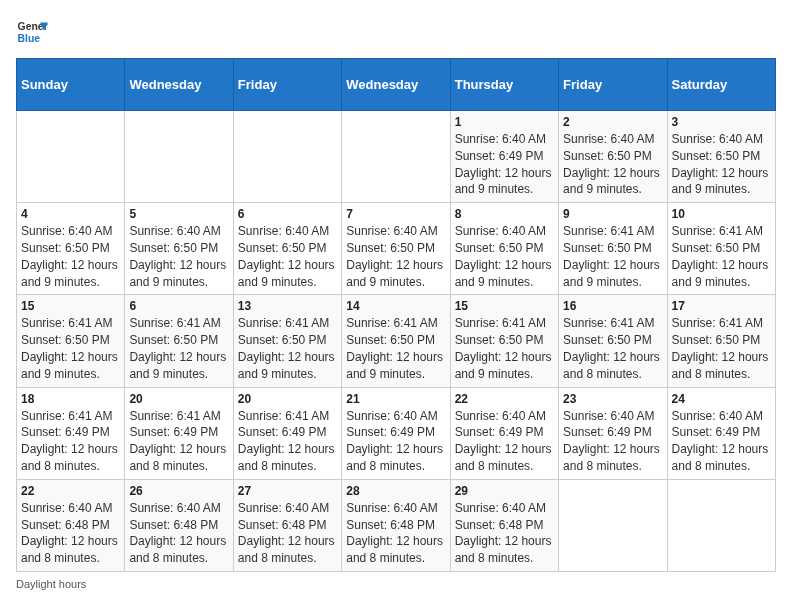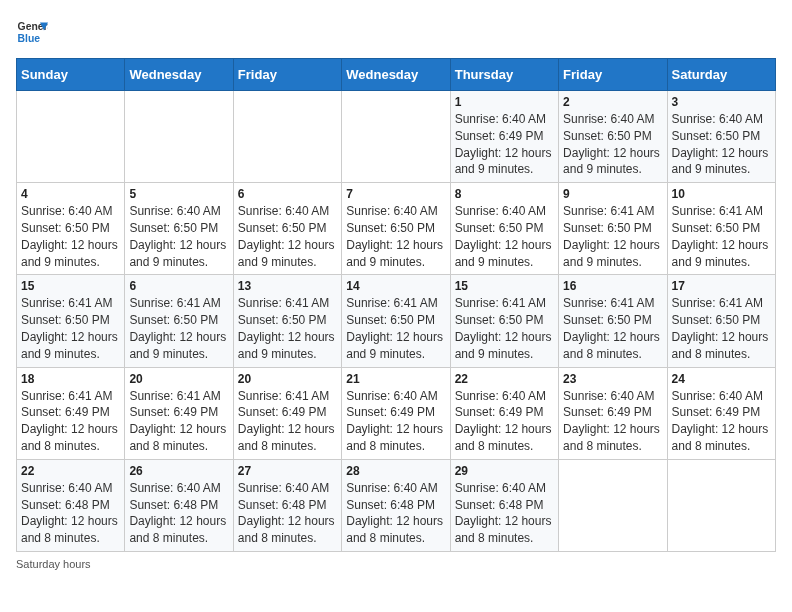--- a/index.html
+++ b/index.html
@@ -41,21 +41,21 @@
     table {
       width: 100%;
       border-collapse: collapse;
       table-layout: fixed;
     }
     thead th {
       background-color: #2176c7;
       color: #fff;
       font-size: 13px;
       font-weight: bold;
-      padding: 8px 4px;
+      padding: 18px 4px;
       text-align: left;
       border: 1px solid #1a5fa0;
     }
     tbody td {
       vertical-align: top;
       border: 1px solid #ccc;
       padding: 4px 4px;
       font-size: 10.5px;
       color: #222;
       min-height: 80px;
@@ -299,14 +299,14 @@
 Sunset: 6:48 PM
 Daylight: 12 hours and 8 minutes.</div>
         </td>
         <td class="empty-cell"></td>
         <td class="empty-cell"></td>
       </tr>
     </tbody>
 </table>
 
 <div class="footer">
-  <span>Saturday hours</span>
+  <span>Daylight hours</span>
 </div>
 
 </body></html>

